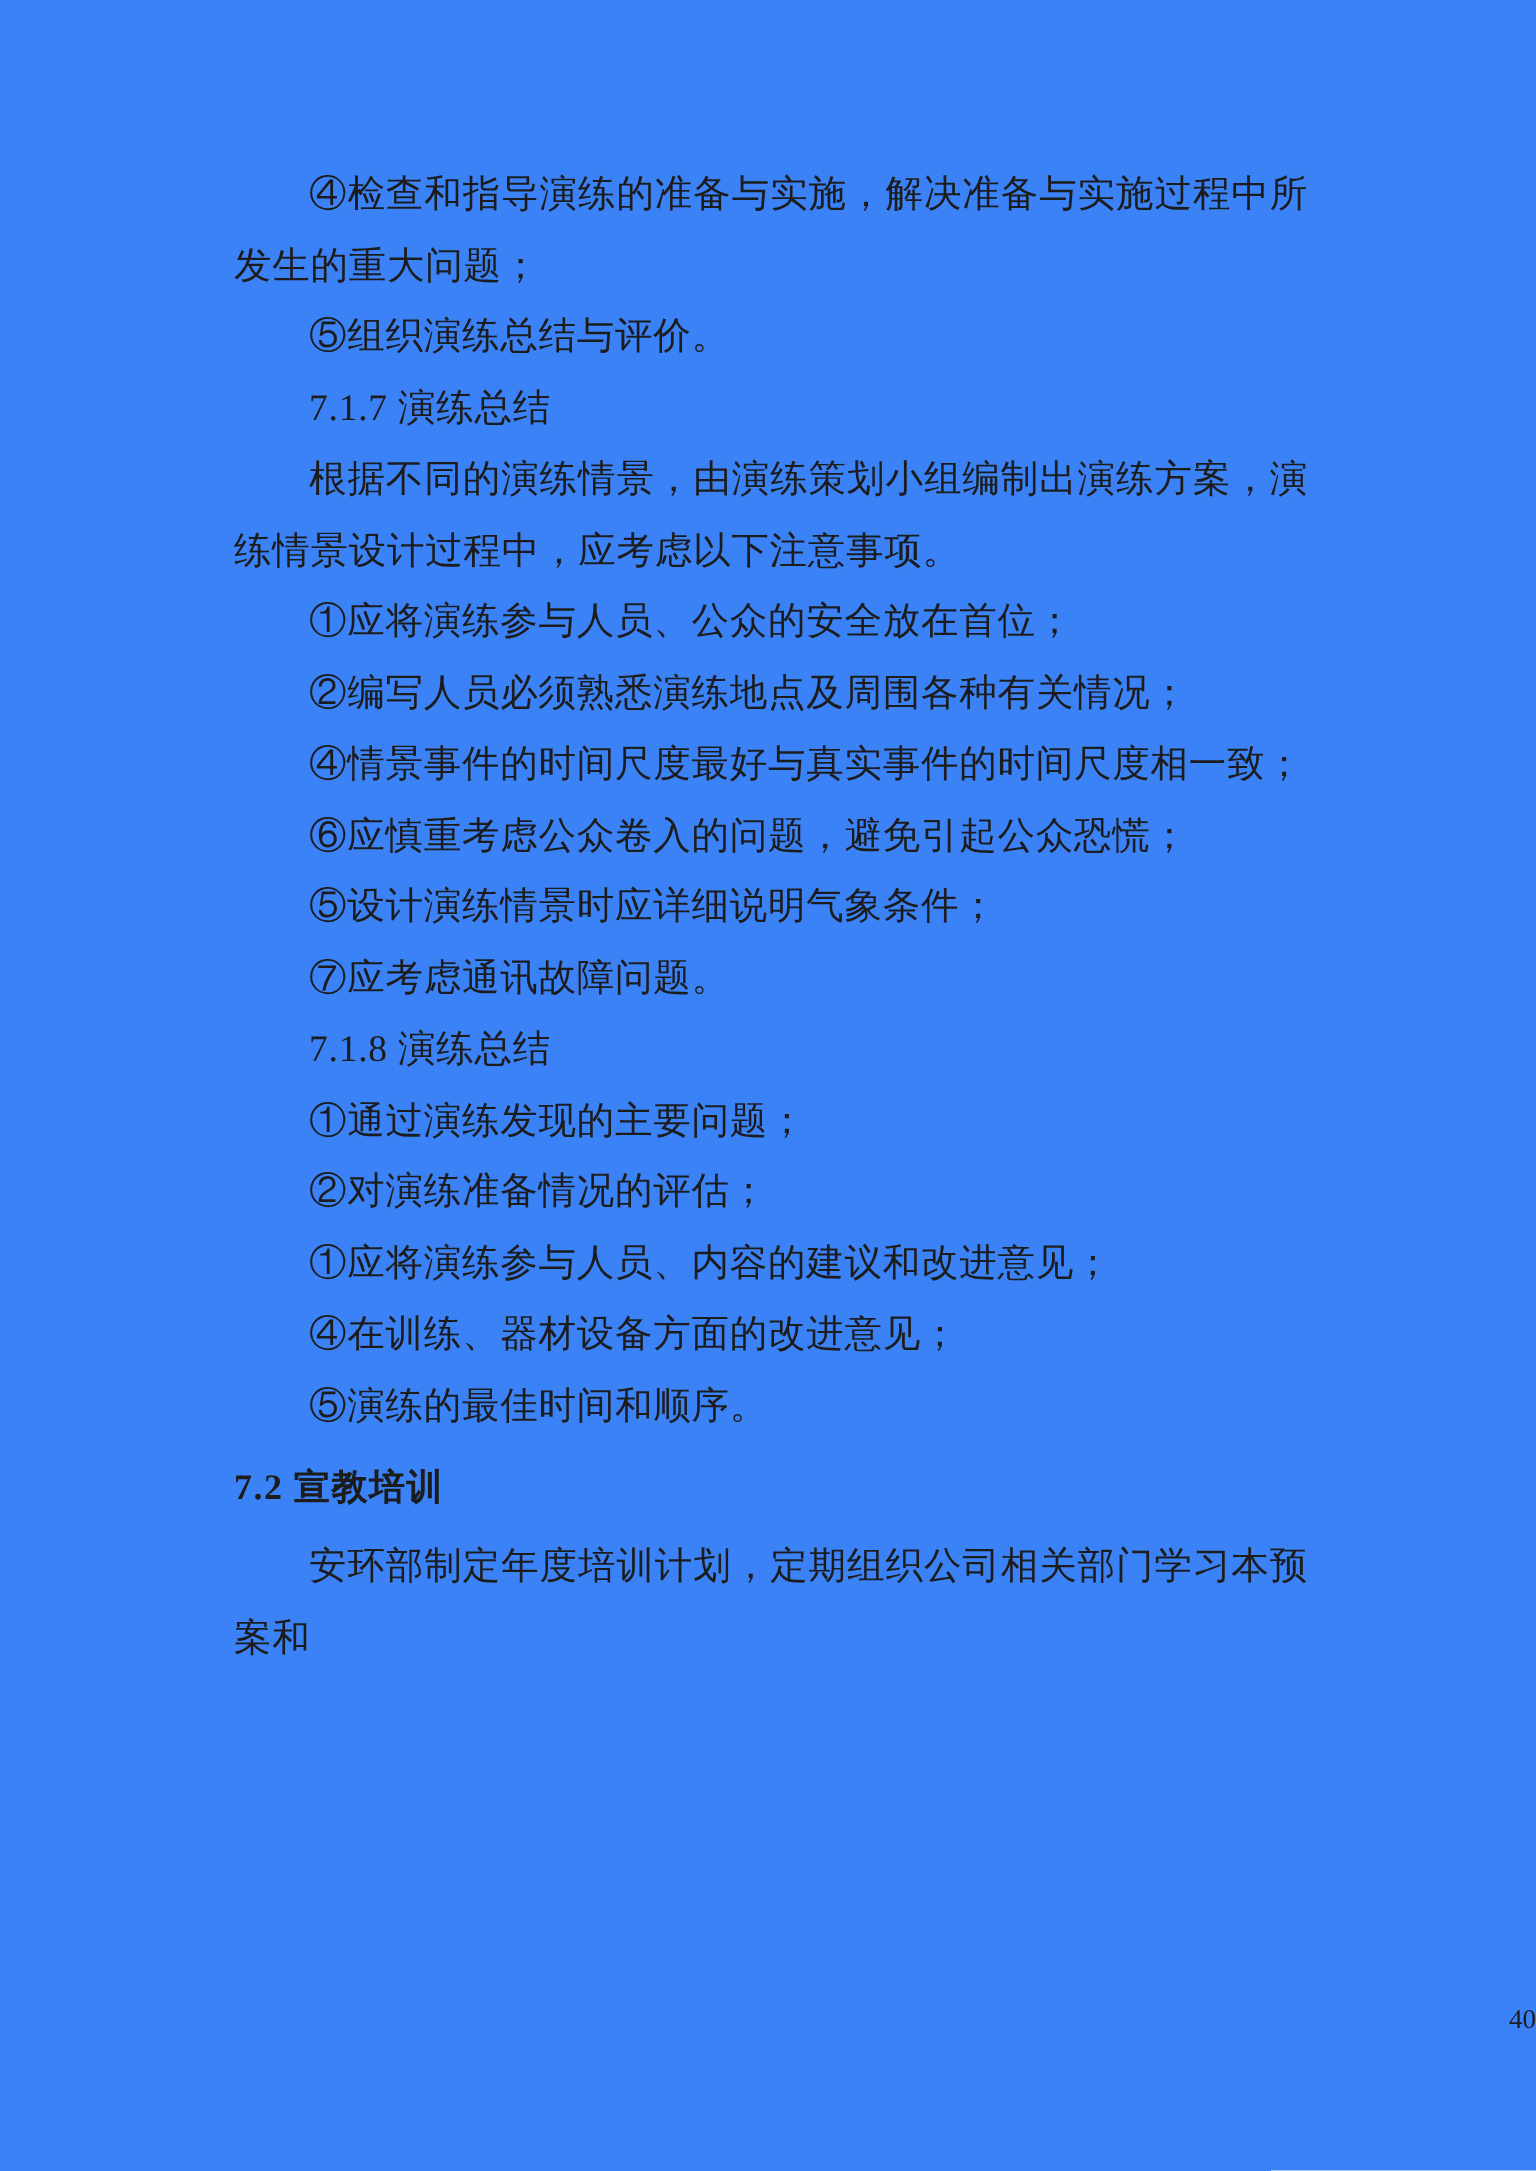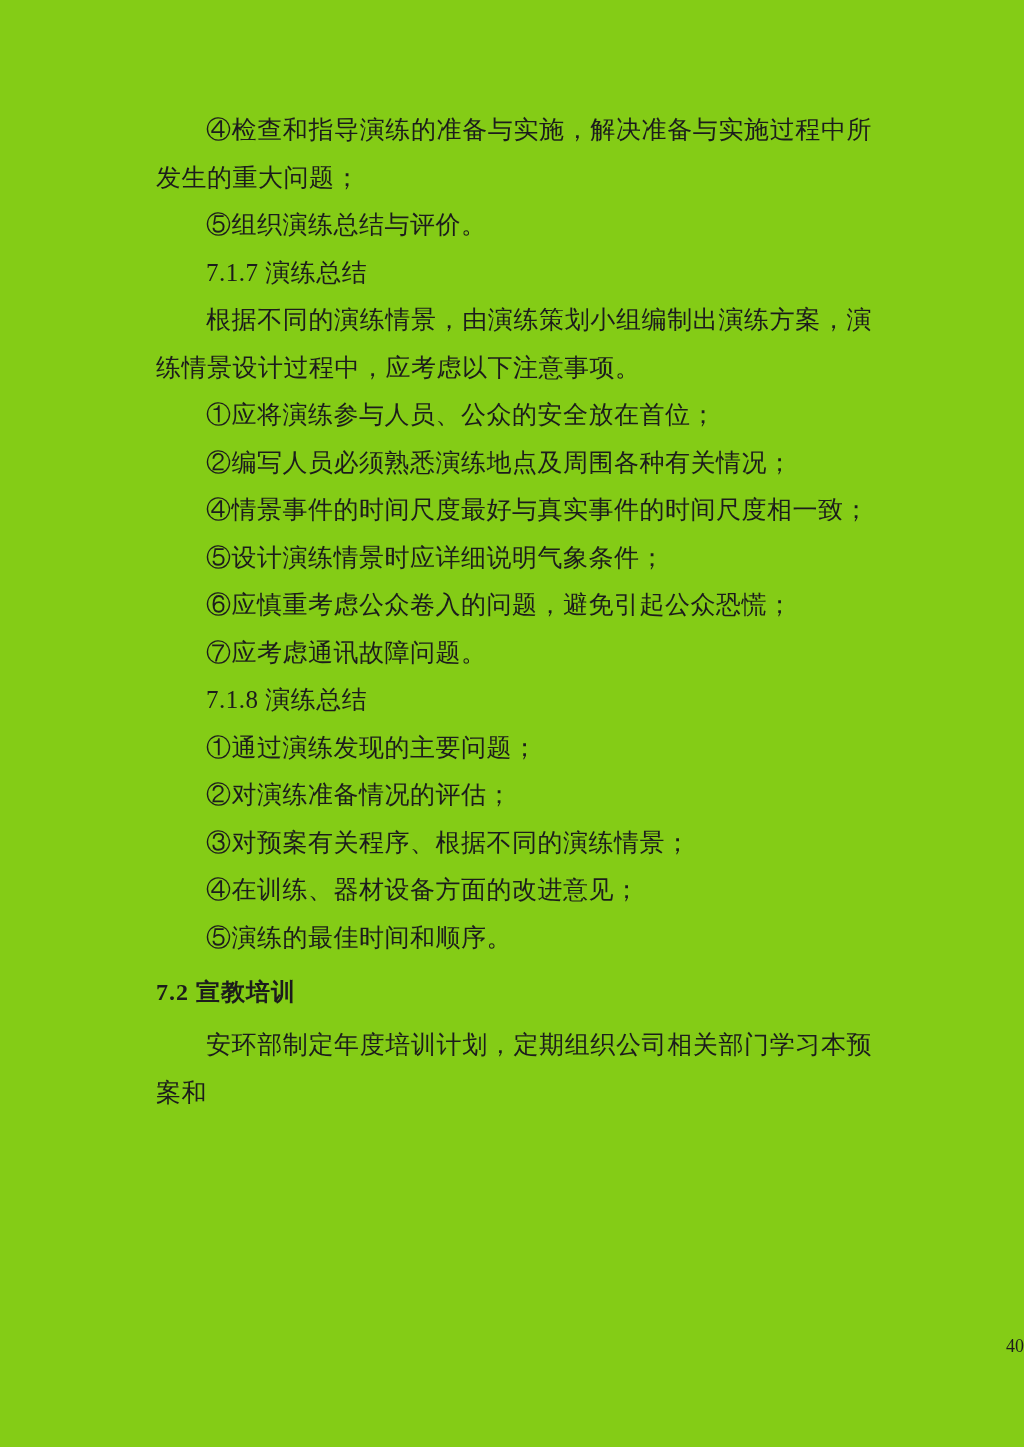--- a/index.html
+++ b/index.html
@@ -4,21 +4,21 @@
 <style>
   html, body {
     margin: 0;
     padding: 0;
     background: #ffffff;
   }
   .page {
     position: relative;
     width: 1024px;
     height: 1447px;
-    background: #84cc16;
+    background: #3b82f6;
     overflow: hidden;
     font-family: "Liberation Serif", "DejaVu Serif", serif;
     color: #1c1c1c;
   }
   .text-block {
     position: absolute;
     left: 156px;
     top: 106px;
     width: 716px;
   }
@@ -63,26 +63,26 @@
 
 <div class="page">
   <div class="text-block">
     <p class="body-para">④检查和指导演练的准备与实施，解决准备与实施过程中所发生的重大问题；</p>
     <p class="body-para">⑤组织演练总结与评价。</p>
     <p class="heading3">7.1.7 演练总结</p>
     <p class="body-para">根据不同的演练情景，由演练策划小组编制出演练方案，演练情景设计过程中，应考虑以下注意事项。</p>
     <p class="body-para">①应将演练参与人员、公众的安全放在首位；</p>
     <p class="body-para">②编写人员必须熟悉演练地点及周围各种有关情况；</p>
     <p class="body-para">④情景事件的时间尺度最好与真实事件的时间尺度相一致；</p>
+    <p class="body-para">⑥应慎重考虑公众卷入的问题，避免引起公众恐慌；</p>
     <p class="body-para">⑤设计演练情景时应详细说明气象条件；</p>
-    <p class="body-para">⑥应慎重考虑公众卷入的问题，避免引起公众恐慌；</p>
     <p class="body-para">⑦应考虑通讯故障问题。</p>
     <p class="heading3">7.1.8 演练总结</p>
     <p class="body-para">①通过演练发现的主要问题；</p>
     <p class="body-para">②对演练准备情况的评估；</p>
-    <p class="body-para">③对预案有关程序、根据不同的演练情景；</p>
+    <p class="body-para">①应将演练参与人员、内容的建议和改进意见；</p>
     <p class="body-para">④在训练、器材设备方面的改进意见；</p>
     <p class="body-para">⑤演练的最佳时间和顺序。</p>
     <p class="heading2">7.2 宣教培训</p>
     <p class="body-para">安环部制定年度培训计划，定期组织公司相关部门学习本预案和</p>
   </div>
   <div class="page-number">40</div>
 </div>
 
 </body></html>

